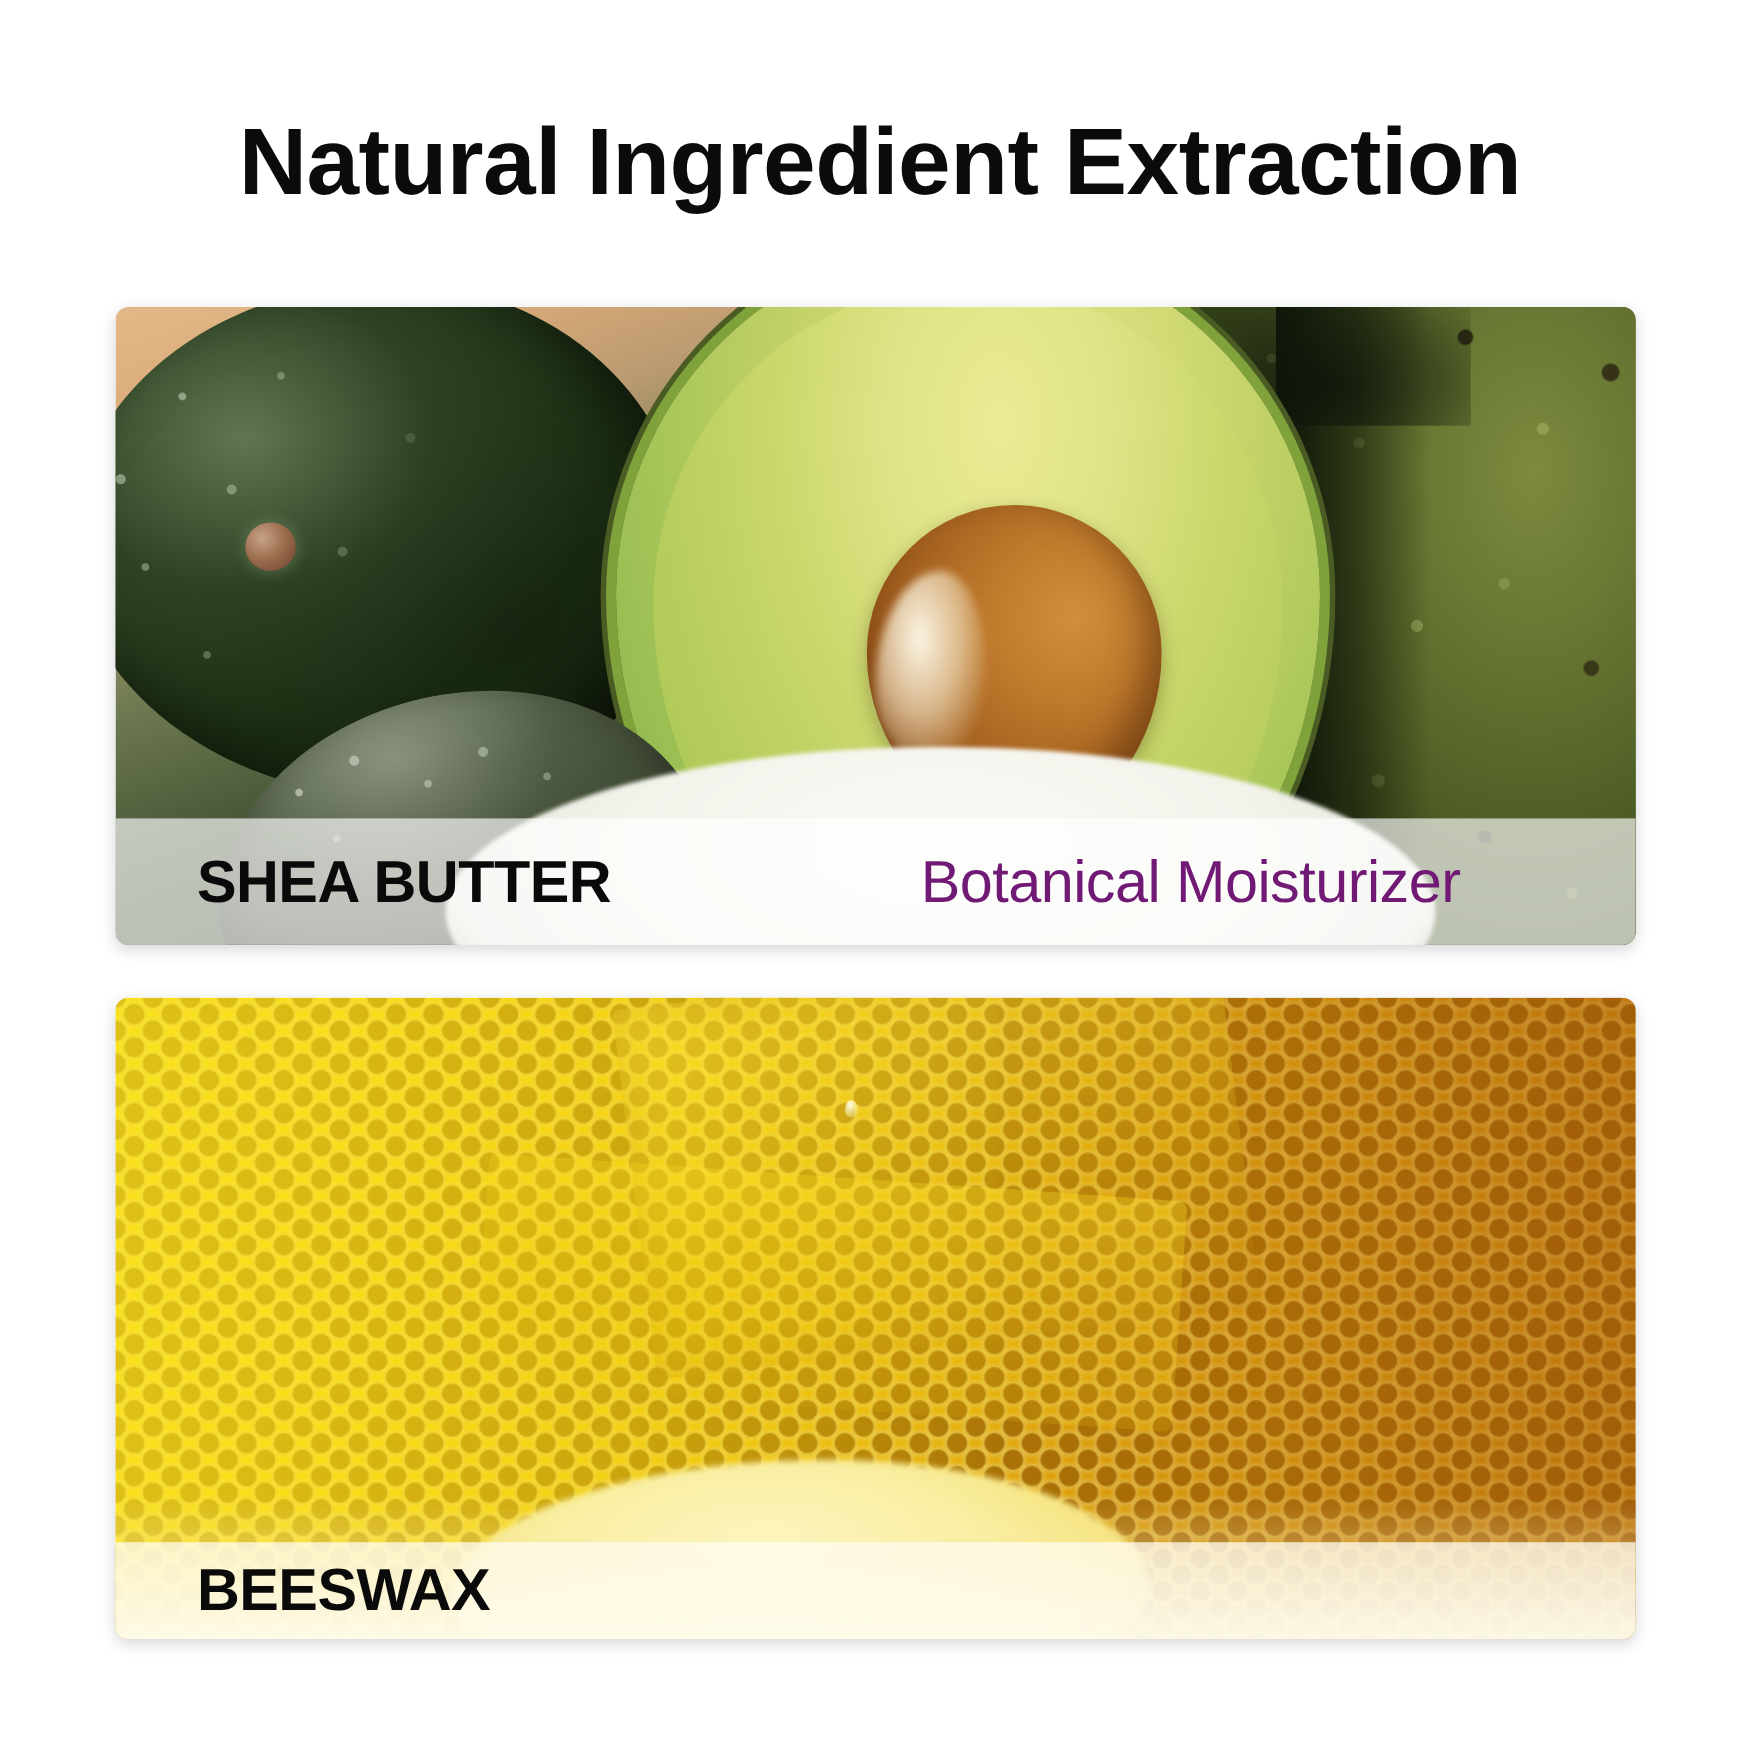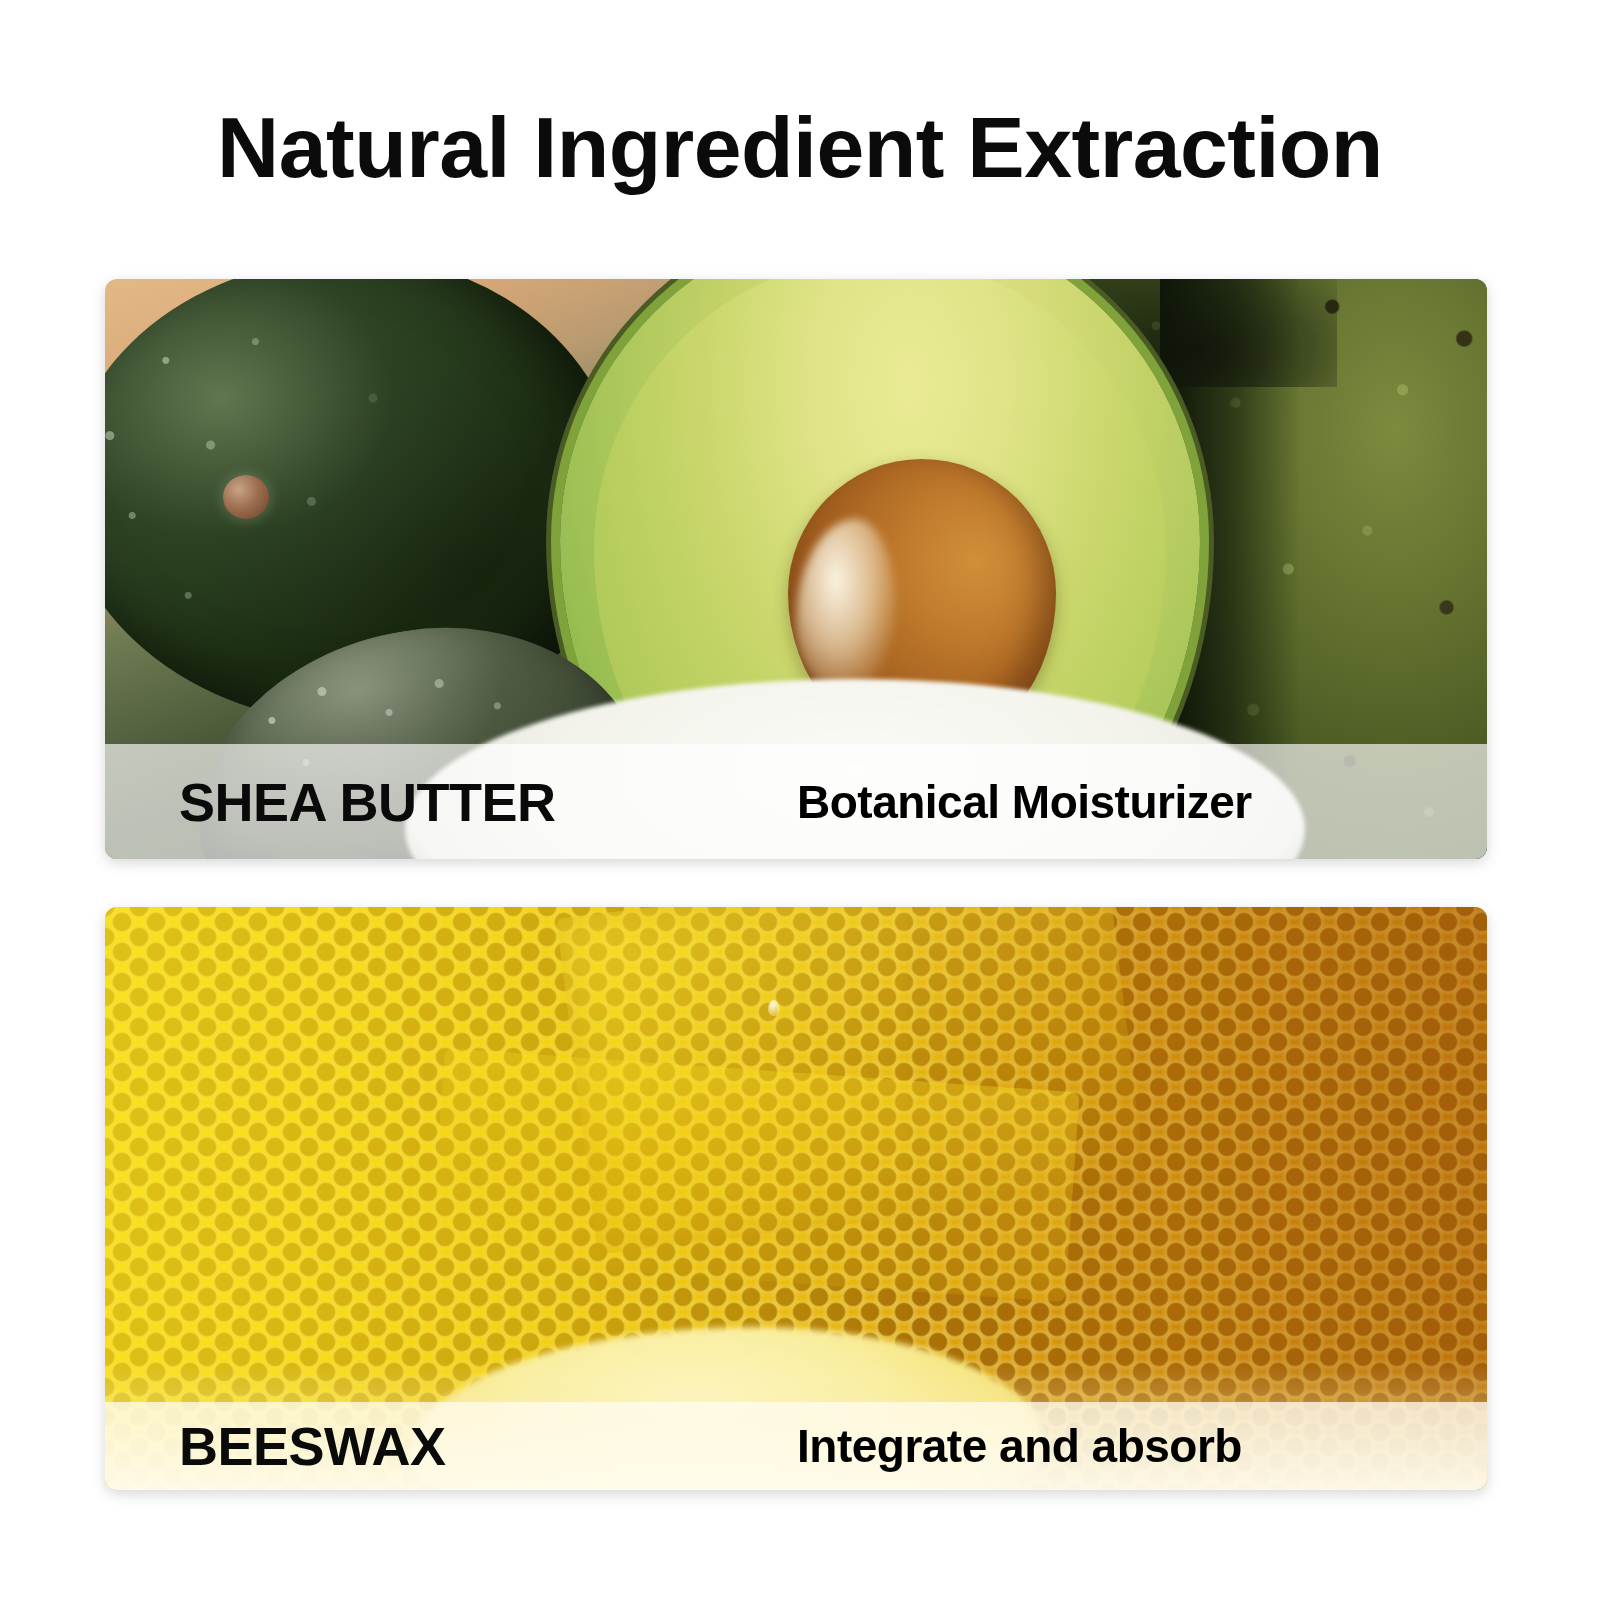--- a/index.html
+++ b/index.html
@@ -281,40 +281,41 @@
   
   .caption {
     position: absolute;
     left: 0;
     right: 0;
     bottom: 0;
     display: flex;
     align-items: center;
     padding: 0 74px;
     box-sizing: border-box;
+    gap: 40px;
   }
   #caption-shea {
     height: 115px;
     background: rgba(255,255,255,0.66);
   }
   #caption-beeswax {
     height: 88px;
     background: rgba(255,253,240,0.76);
   }
   .caption-title {
     font-size: 54px;
     font-weight: bold;
     color: #0a0a0a;
     white-space: nowrap;
     letter-spacing: -0.5px;
   }
   .caption-sub {
-    font-size: 46px;
-    font-weight: bold;
-    color: #000000;
+    font-size: 54px;
+    font-weight: normal;
+    color: #701a75;
     white-space: nowrap;
     letter-spacing: -0.5px;
   }
   #caption-shea .caption-title { width: 618px; }
   #caption-beeswax .caption-title { width: 618px; }
 </style>
 </head>
 <body>
 
 <div class="page">
@@ -367,17 +368,16 @@
       <div class="hc-tint-right"></div>
       <div class="hc-slab-a"></div>
       <div class="hc-slab-b"></div>
       <div class="hc-droplet"></div>
       <div class="hc-pale-blob"></div>
       <div class="hc-bottom-wash"></div>
     </div>
 
     <div class="caption" id="caption-beeswax">
       <div class="caption-title">BEESWAX</div>
-      <div class="caption-sub">Integrate and absorb</div>
     </div>
   </div>
 
 </div>
 
 </body></html>

